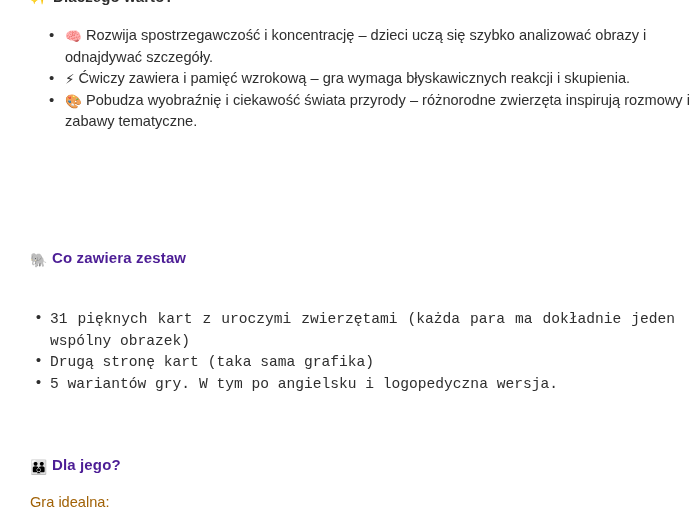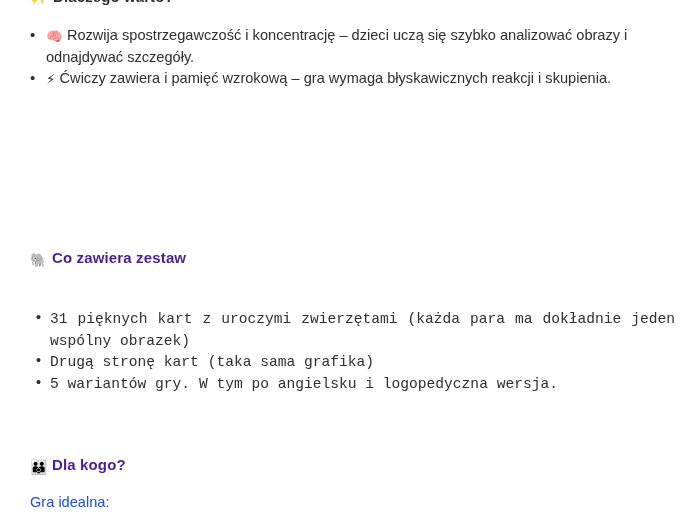--- a/index.html
+++ b/index.html
@@ -68,21 +68,21 @@
   .emoji {
     font-family: "DejaVu Sans", sans-serif;
     font-size: 13.5px;
     line-height: 1;
     display: inline-block;
     vertical-align: -1px;
   }
 
   #list-benefits {
     position: absolute;
-    left: 26px;
+    left: 45px;
     top: 25px;
     width: 645px;
   }
   #list-benefits > li { margin-bottom: 0px; }
 
   .section-heading {
     position: absolute;
     left: 30px;
     font-size: 15px;
     font-weight: bold;
@@ -102,40 +102,44 @@
     width: 645px;
     font-family: Liberation Mono, monospace;
   }
 
   #para-gra {
     position: absolute;
     left: 30px;
     top: 492px;
     font-size: 14.6px;
     line-height: 21.5px;
-    color: #1d4ed8;
+    color: #a16207;
   }
 </style>
 </head>
 <body>
 
 <div class="page">
 
   <div class="clipped-heading">
     <span>✨ Dlaczego warto?</span>
   </div>
 
   <ul class="blist" id="list-benefits">
     <li>
       <span class="emoji">🧠</span>
       <span>Rozwija spostrzegawczość i koncentrację – dzieci uczą się szybko analizować obrazy i odnajdywać szczegóły.</span>
     </li>
     <li>
       <span class="emoji">⚡</span>
       <span>Ćwiczy zawiera i pamięć wzrokową – gra wymaga błyskawicznych reakcji i skupienia.</span>
+    </li>
+    <li class="just">
+      <span class="emoji">🎨</span>
+      <span>Pobudza wyobraźnię i ciekawość świata przyrody – różnorodne zwierzęta inspirują rozmowy i zabawy tematyczne.</span>
     </li>
   </ul>
 
   <div class="section-heading" id="heading-zestaw">
     <span class="emoji">🐘</span>
     <span>Co zawiera zestaw</span>
   </div>
 
   <ul class="blist" id="list-contents">
     <li class="just">
@@ -144,18 +148,18 @@
     <li>
       <span>Drugą stronę kart (taka sama grafika)</span>
     </li>
     <li>
       <span>5 wariantów gry. W tym po angielsku i logopedyczna wersja.</span>
     </li>
   </ul>
 
   <div class="section-heading" id="heading-dlakogo">
     <span class="emoji">👪</span>
-    <span>Dla kogo?</span>
+    <span>Dla jego?</span>
   </div>
 
   <div id="para-gra">Gra idealna:</div>
 
 </div>
 
 </body></html>

